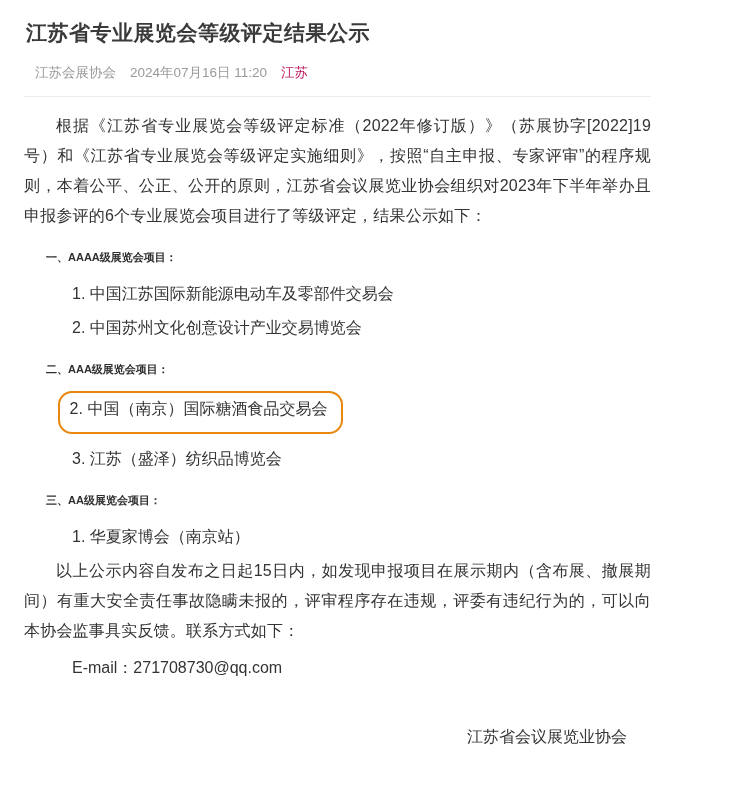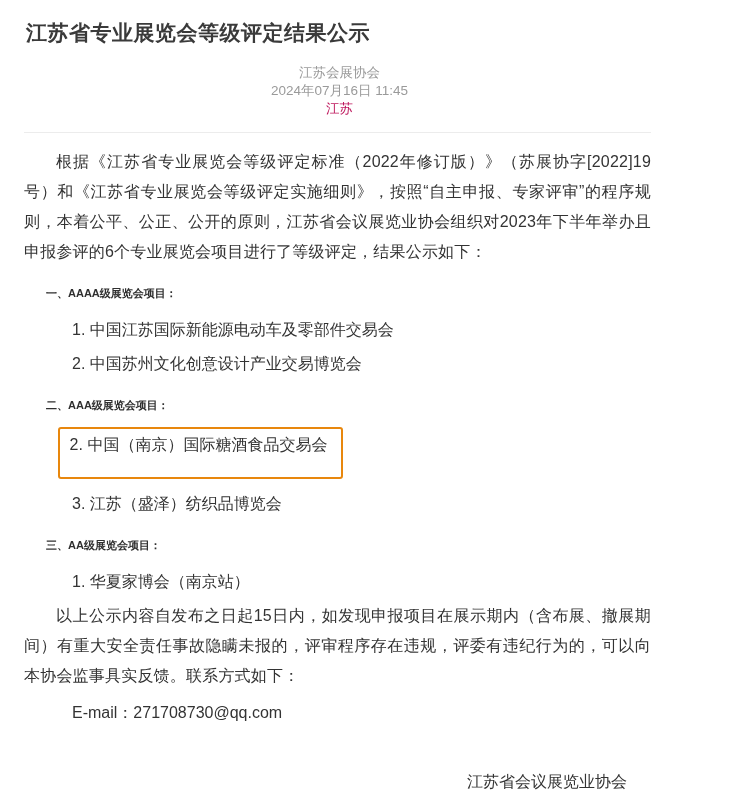--- a/index.html
+++ b/index.html
@@ -23,26 +23,26 @@
   }
   .article-title {
     font-size: 21px;
     font-weight: bold;
     color: #3a3a3a;
     line-height: 30px;
     letter-spacing: 0.5px;
     margin: 0 0 0 2px;
   }
   .meta-row {
-    margin: 16px 0 0 4px;
+    margin: 16px 0 0 11px;
     font-size: 13.5px;
     color: #9a9a9a;
     display: flex;
     align-items: center;
-    flex-direction: column;
+    gap: 14px;
   }
   .meta-source {
     color: #9a9a9a;
   }
   .meta-date {
     color: #9a9a9a;
   }
   .meta-region {
     color: #be185d;
   }
@@ -73,23 +73,23 @@
   .item {
     margin: 0 0 4px 0;
     text-indent: 3em;
     line-height: 30px;
     color: #333333;
   }
   .item.highlight {
     display: inline-block;
     text-indent: 0;
     margin-left: 2.1em;
-    padding: 3px 14px 19px 10px;
+    padding: 3px 14px 10px 10px;
     border: 2px solid #e8870d;
-    border-radius: 3px;
+    border-radius: 14px;
     line-height: 26px;
   }
   .highlight-wrap {
     margin: 2px 0 6px 0;
   }
   .contact {
     margin: 0 0 2px 0;
     text-indent: 3em;
     line-height: 32px;
   }
@@ -104,21 +104,21 @@
 </style>
 </head>
 <body>
 
 <div class="page">
 
   <h1 class="article-title">江苏省专业展览会等级评定结果公示</h1>
 
   <div class="meta-row">
     <span class="meta-source">江苏会展协会</span>
-    <span class="meta-date">2024年07月16日 11:45</span>
+    <span class="meta-date">2024年07月16日 11:20</span>
     <span class="meta-region">江苏</span>
   </div>
 
   <div class="divider"></div>
 
   <div class="content">
 
     <p class="para">根据《江苏省专业展览会等级评定标准（2022年修订版）》（苏展协字[2022]19号）和《江苏省专业展览会等级评定实施细则》，按照“自主申报、专家评审”的程序规则，本着公平、公正、公开的原则，江苏省会议展览业协会组织对2023年下半年举办且申报参评的6个专业展览会项目进行了等级评定，结果公示如下：</p>
 
     <div class="heading">一、AAAA级展览会项目：</div>

